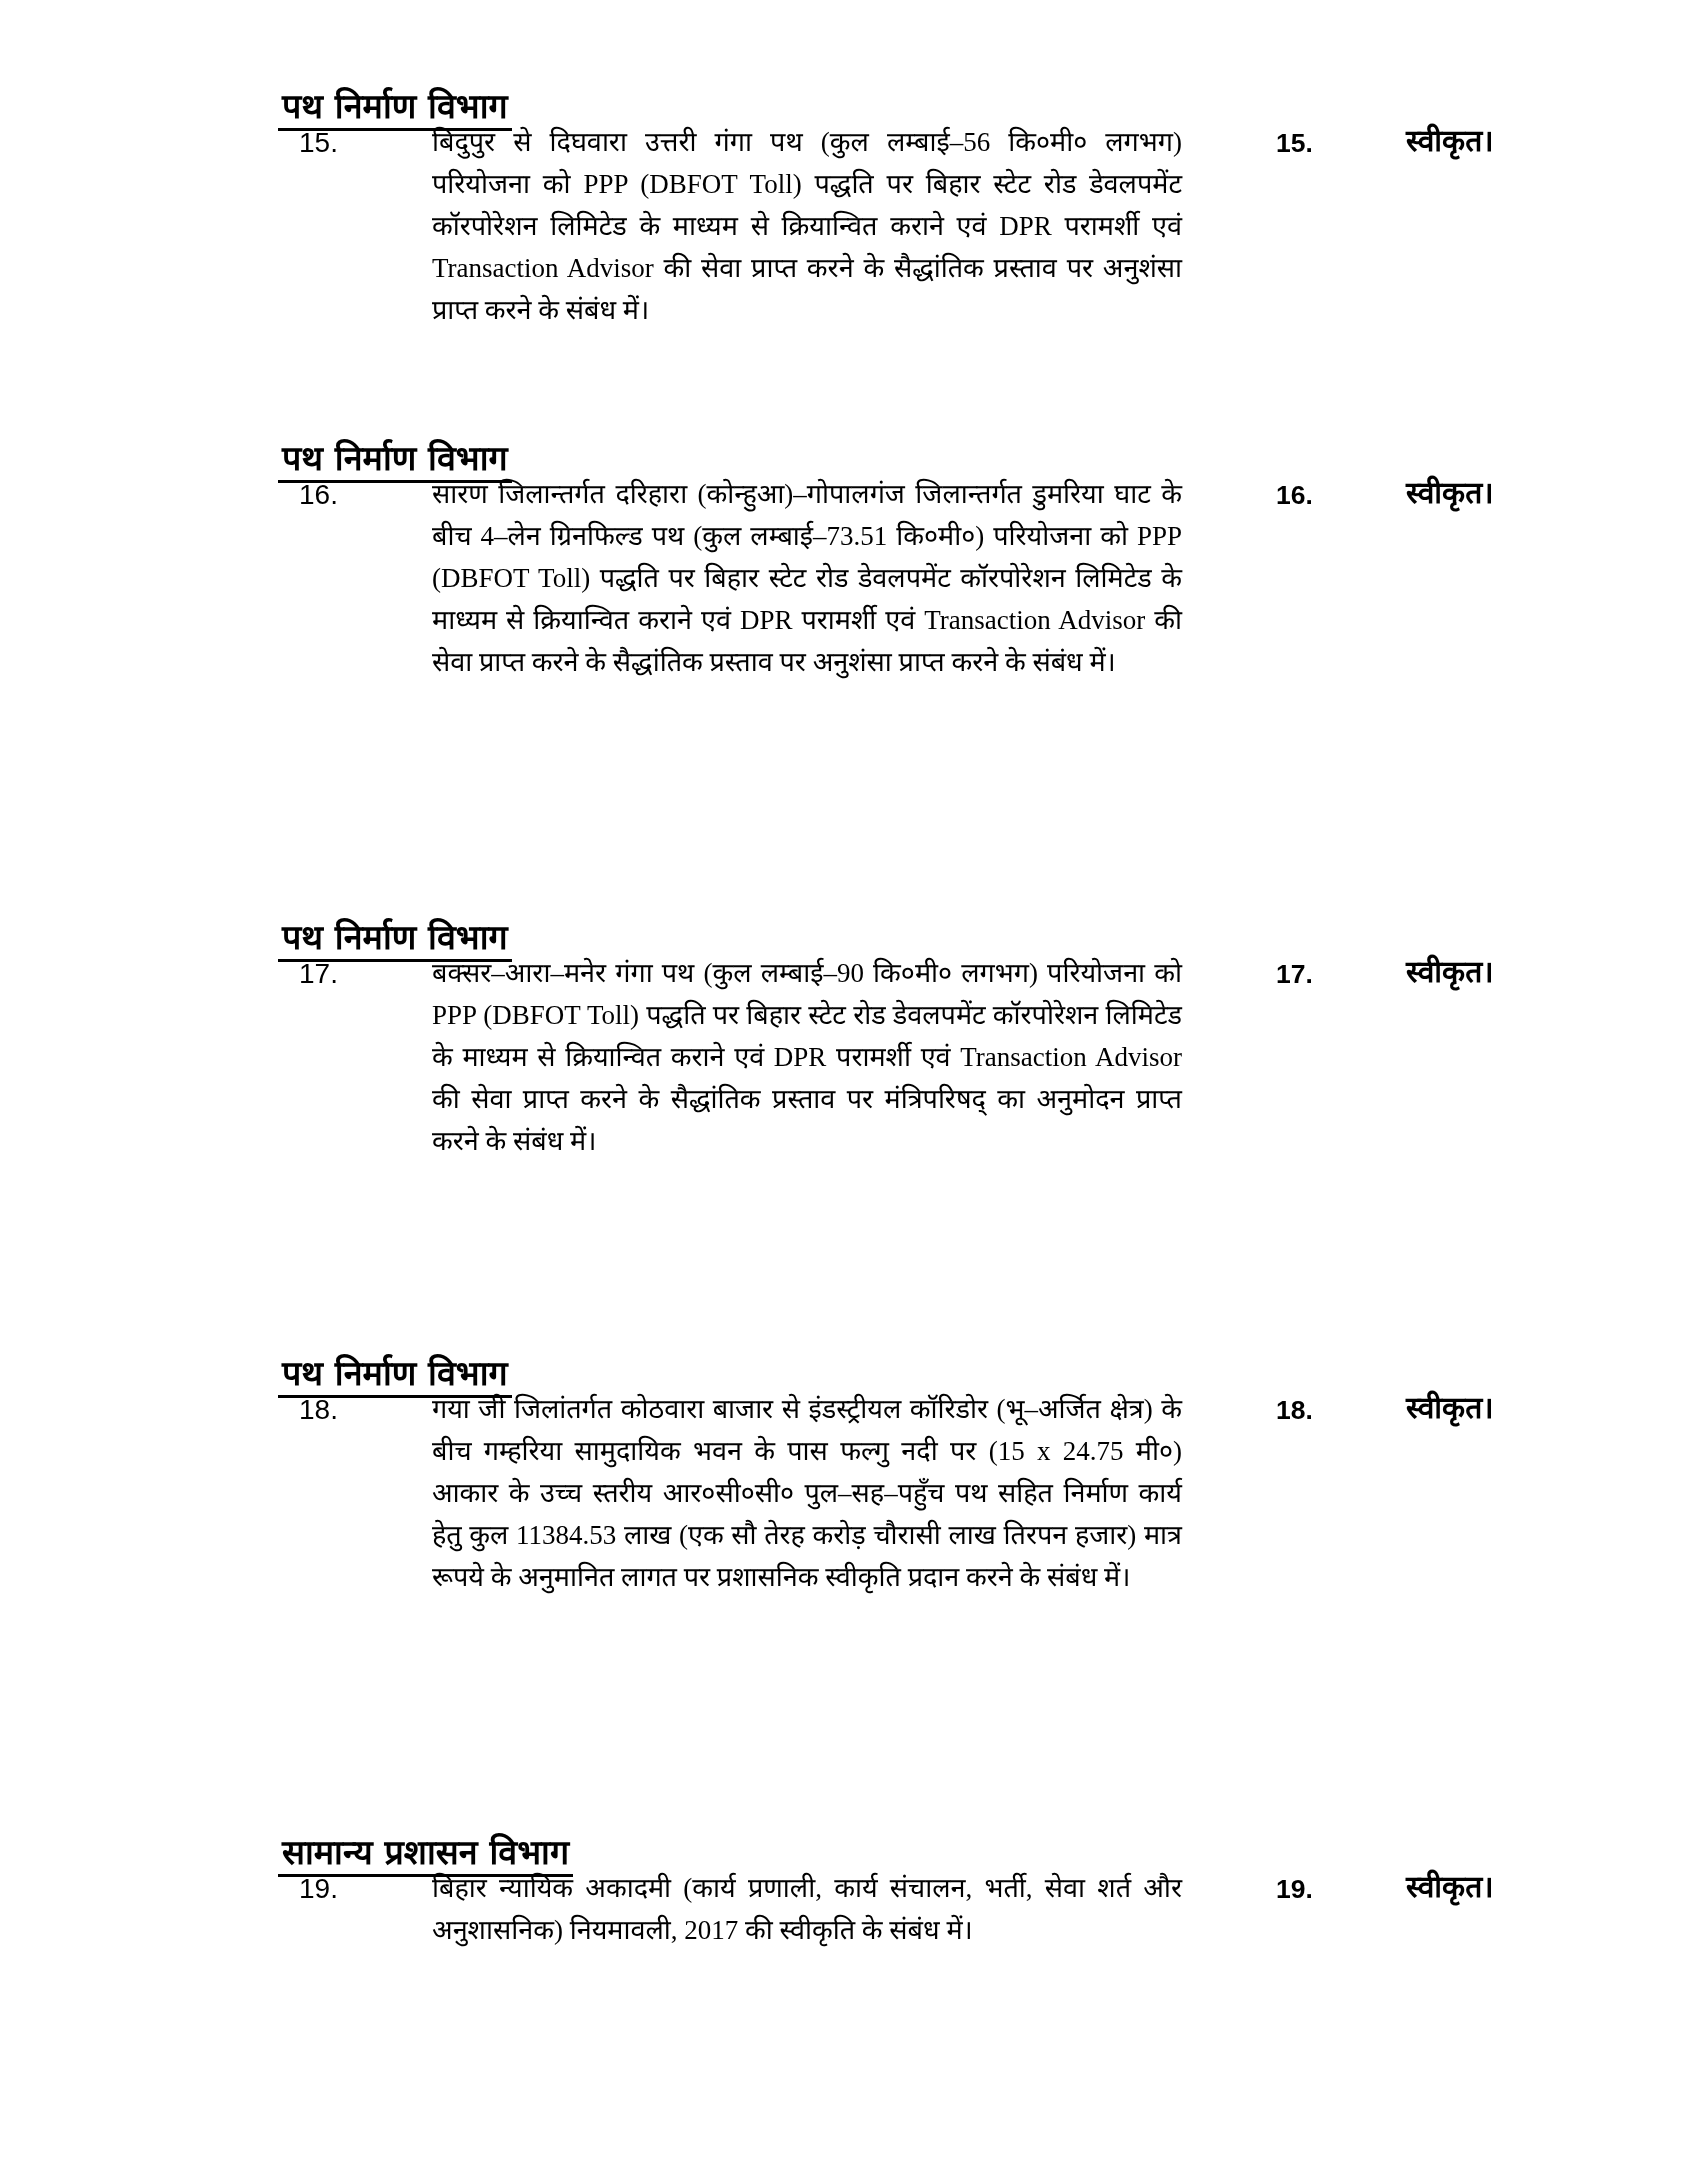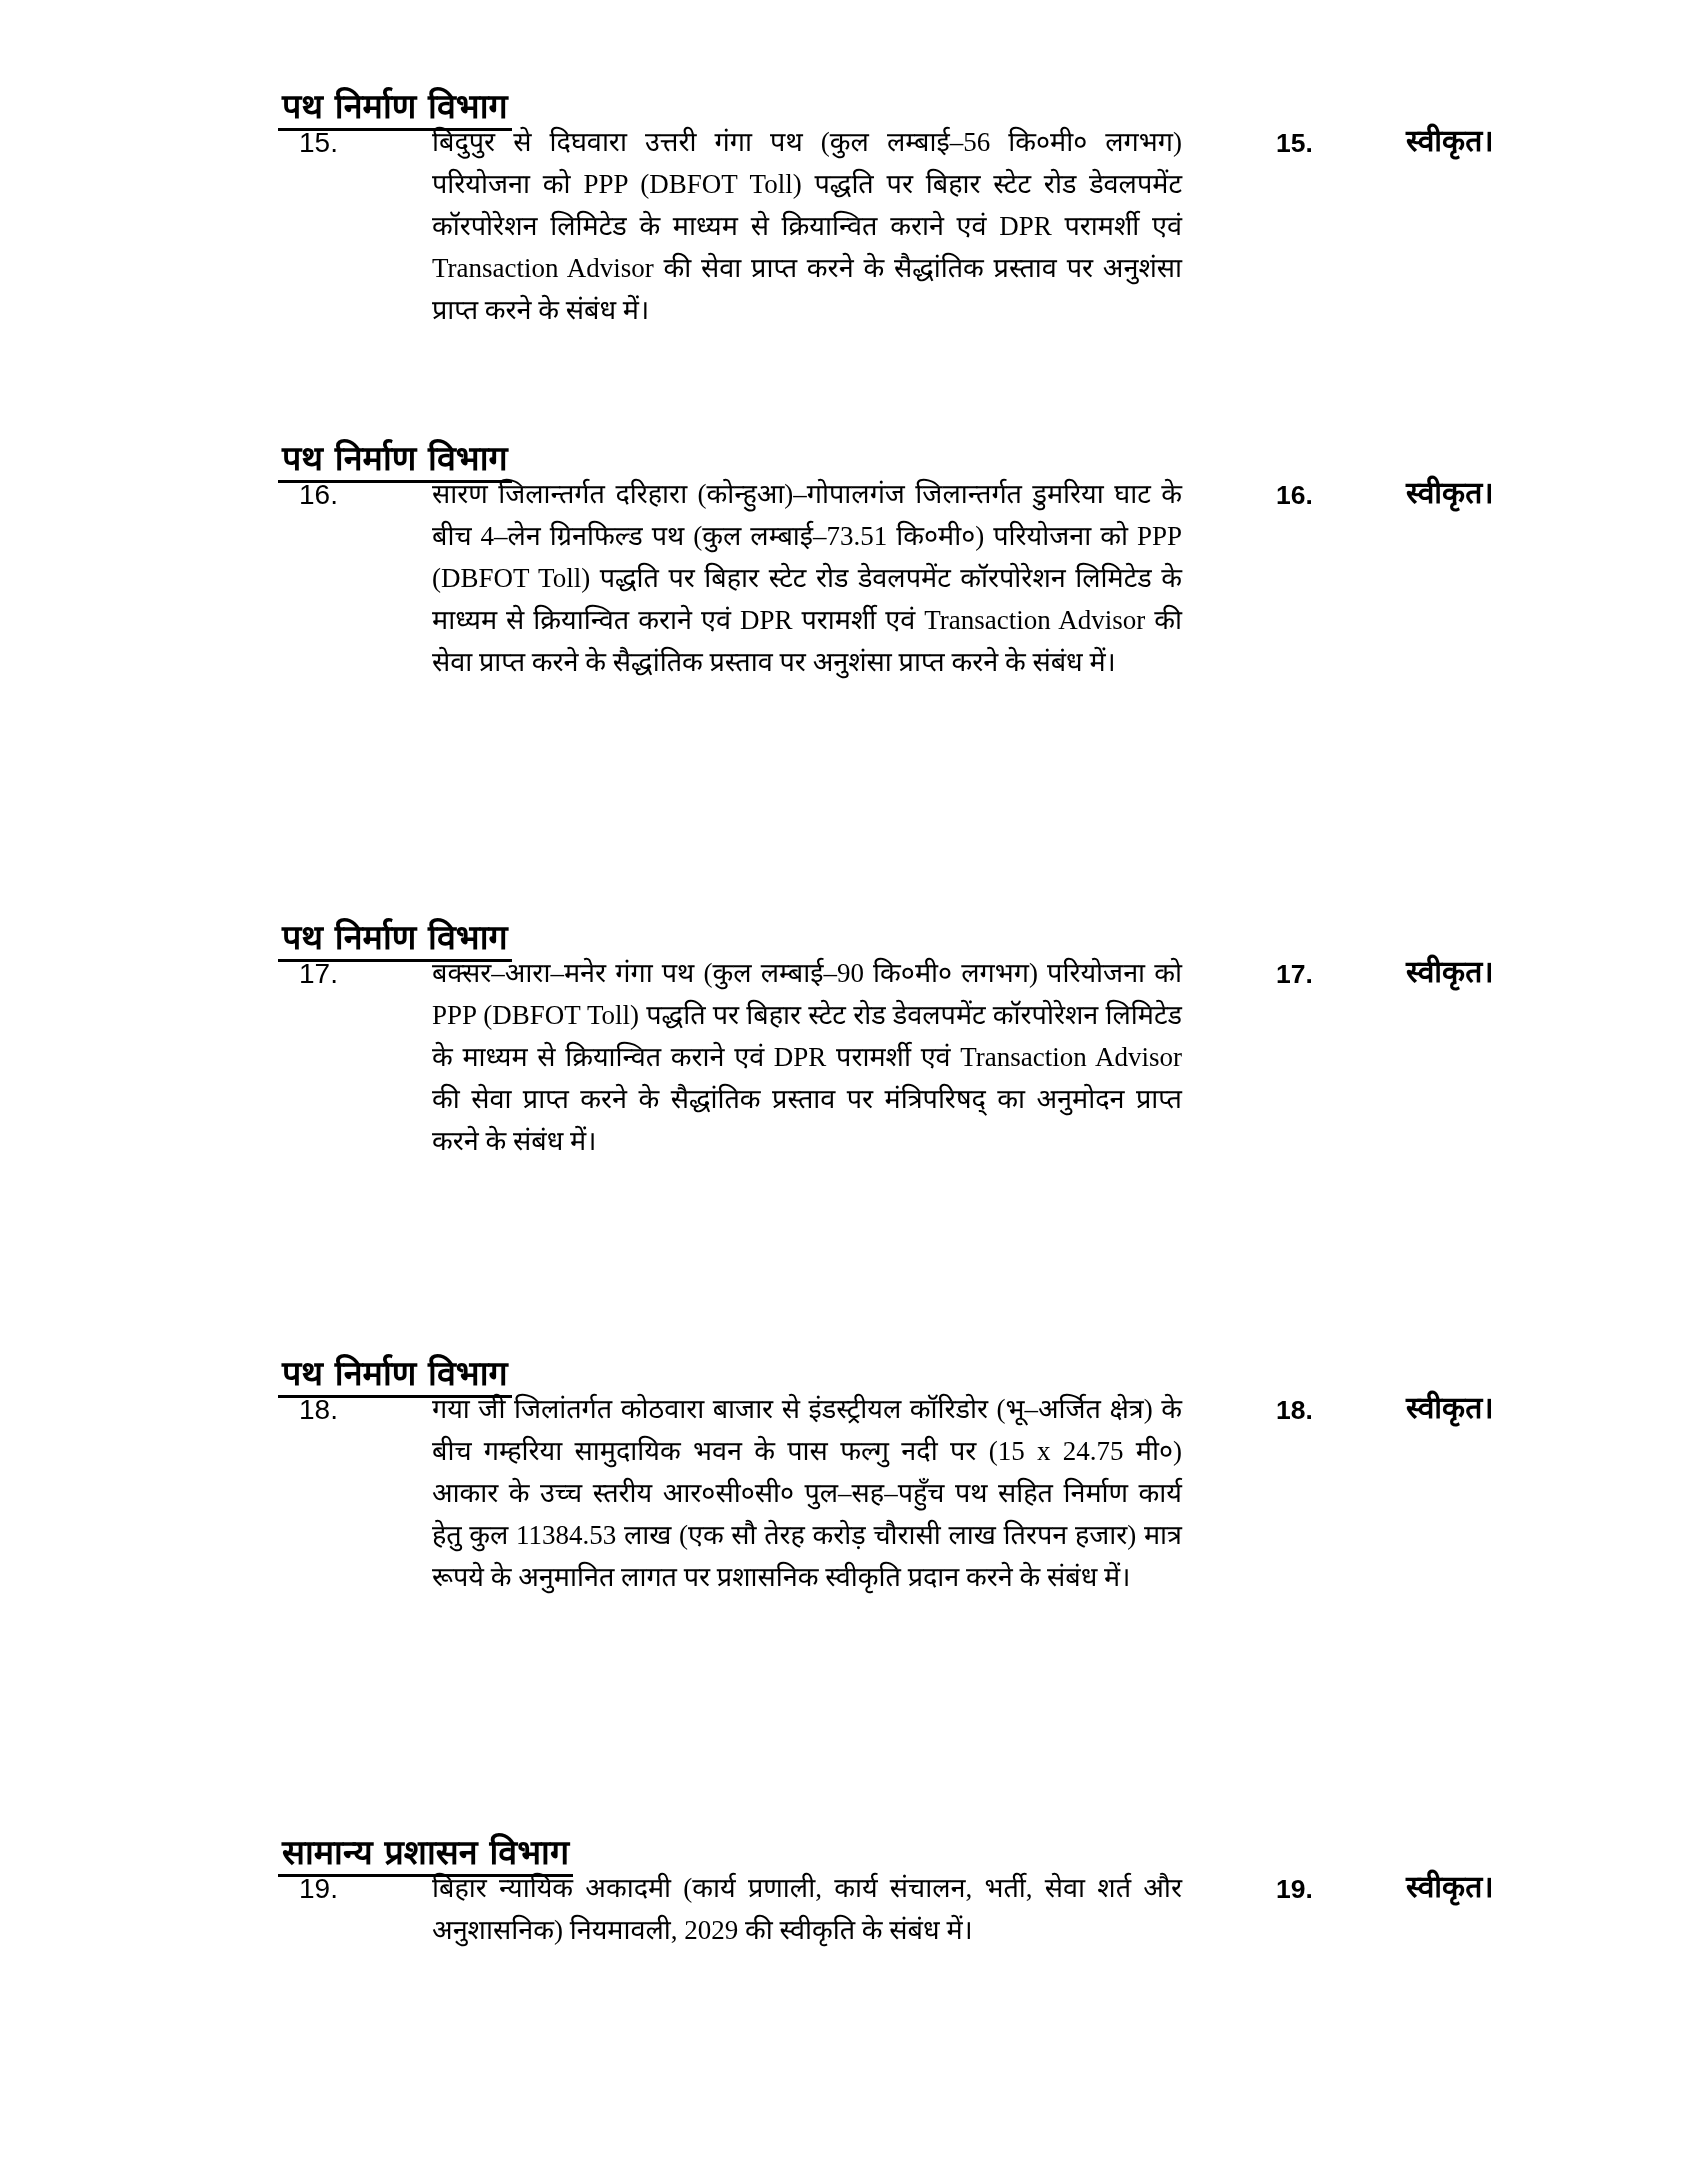--- a/index.html
+++ b/index.html
@@ -118,17 +118,17 @@
   <div class="itext">गया जी जिलांतर्गत कोठवारा बाजार से इंडस्ट्रीयल कॉरिडोर (भू–अर्जित क्षेत्र) के बीच गम्हरिया सामुदायिक भवन के पास फल्गु नदी पर (15 x 24.75 मी०) आकार के उच्च स्तरीय आर०सी०सी० पुल–सह–पहुँच पथ सहित निर्माण कार्य हेतु कुल 11384.53 लाख (एक सौ तेरह करोड़ चौरासी लाख तिरपन हजार) मात्र रूपये के अनुमानित लागत पर प्रशासनिक स्वीकृति प्रदान करने के संबंध में।</div>
   <div class="dnum">18.</div>
   <div class="ddec">स्वीकृत।</div>
 </div>
 
 <div class="section" id="sec-4">
   <div class="dept-wrap">
     <span class="dept">सामान्य प्रशासन विभाग</span>
   </div>
   <div class="inum">19.</div>
-  <div class="itext">बिहार न्यायिक अकादमी (कार्य प्रणाली, कार्य संचालन, भर्ती, सेवा शर्त और अनुशासनिक) नियमावली, 2029 की स्वीकृति के संबंध में।</div>
+  <div class="itext">बिहार न्यायिक अकादमी (कार्य प्रणाली, कार्य संचालन, भर्ती, सेवा शर्त और अनुशासनिक) नियमावली, 2017 की स्वीकृति के संबंध में।</div>
   <div class="dnum">19.</div>
   <div class="ddec">स्वीकृत।</div>
 </div>
 
 
 </body></html>

